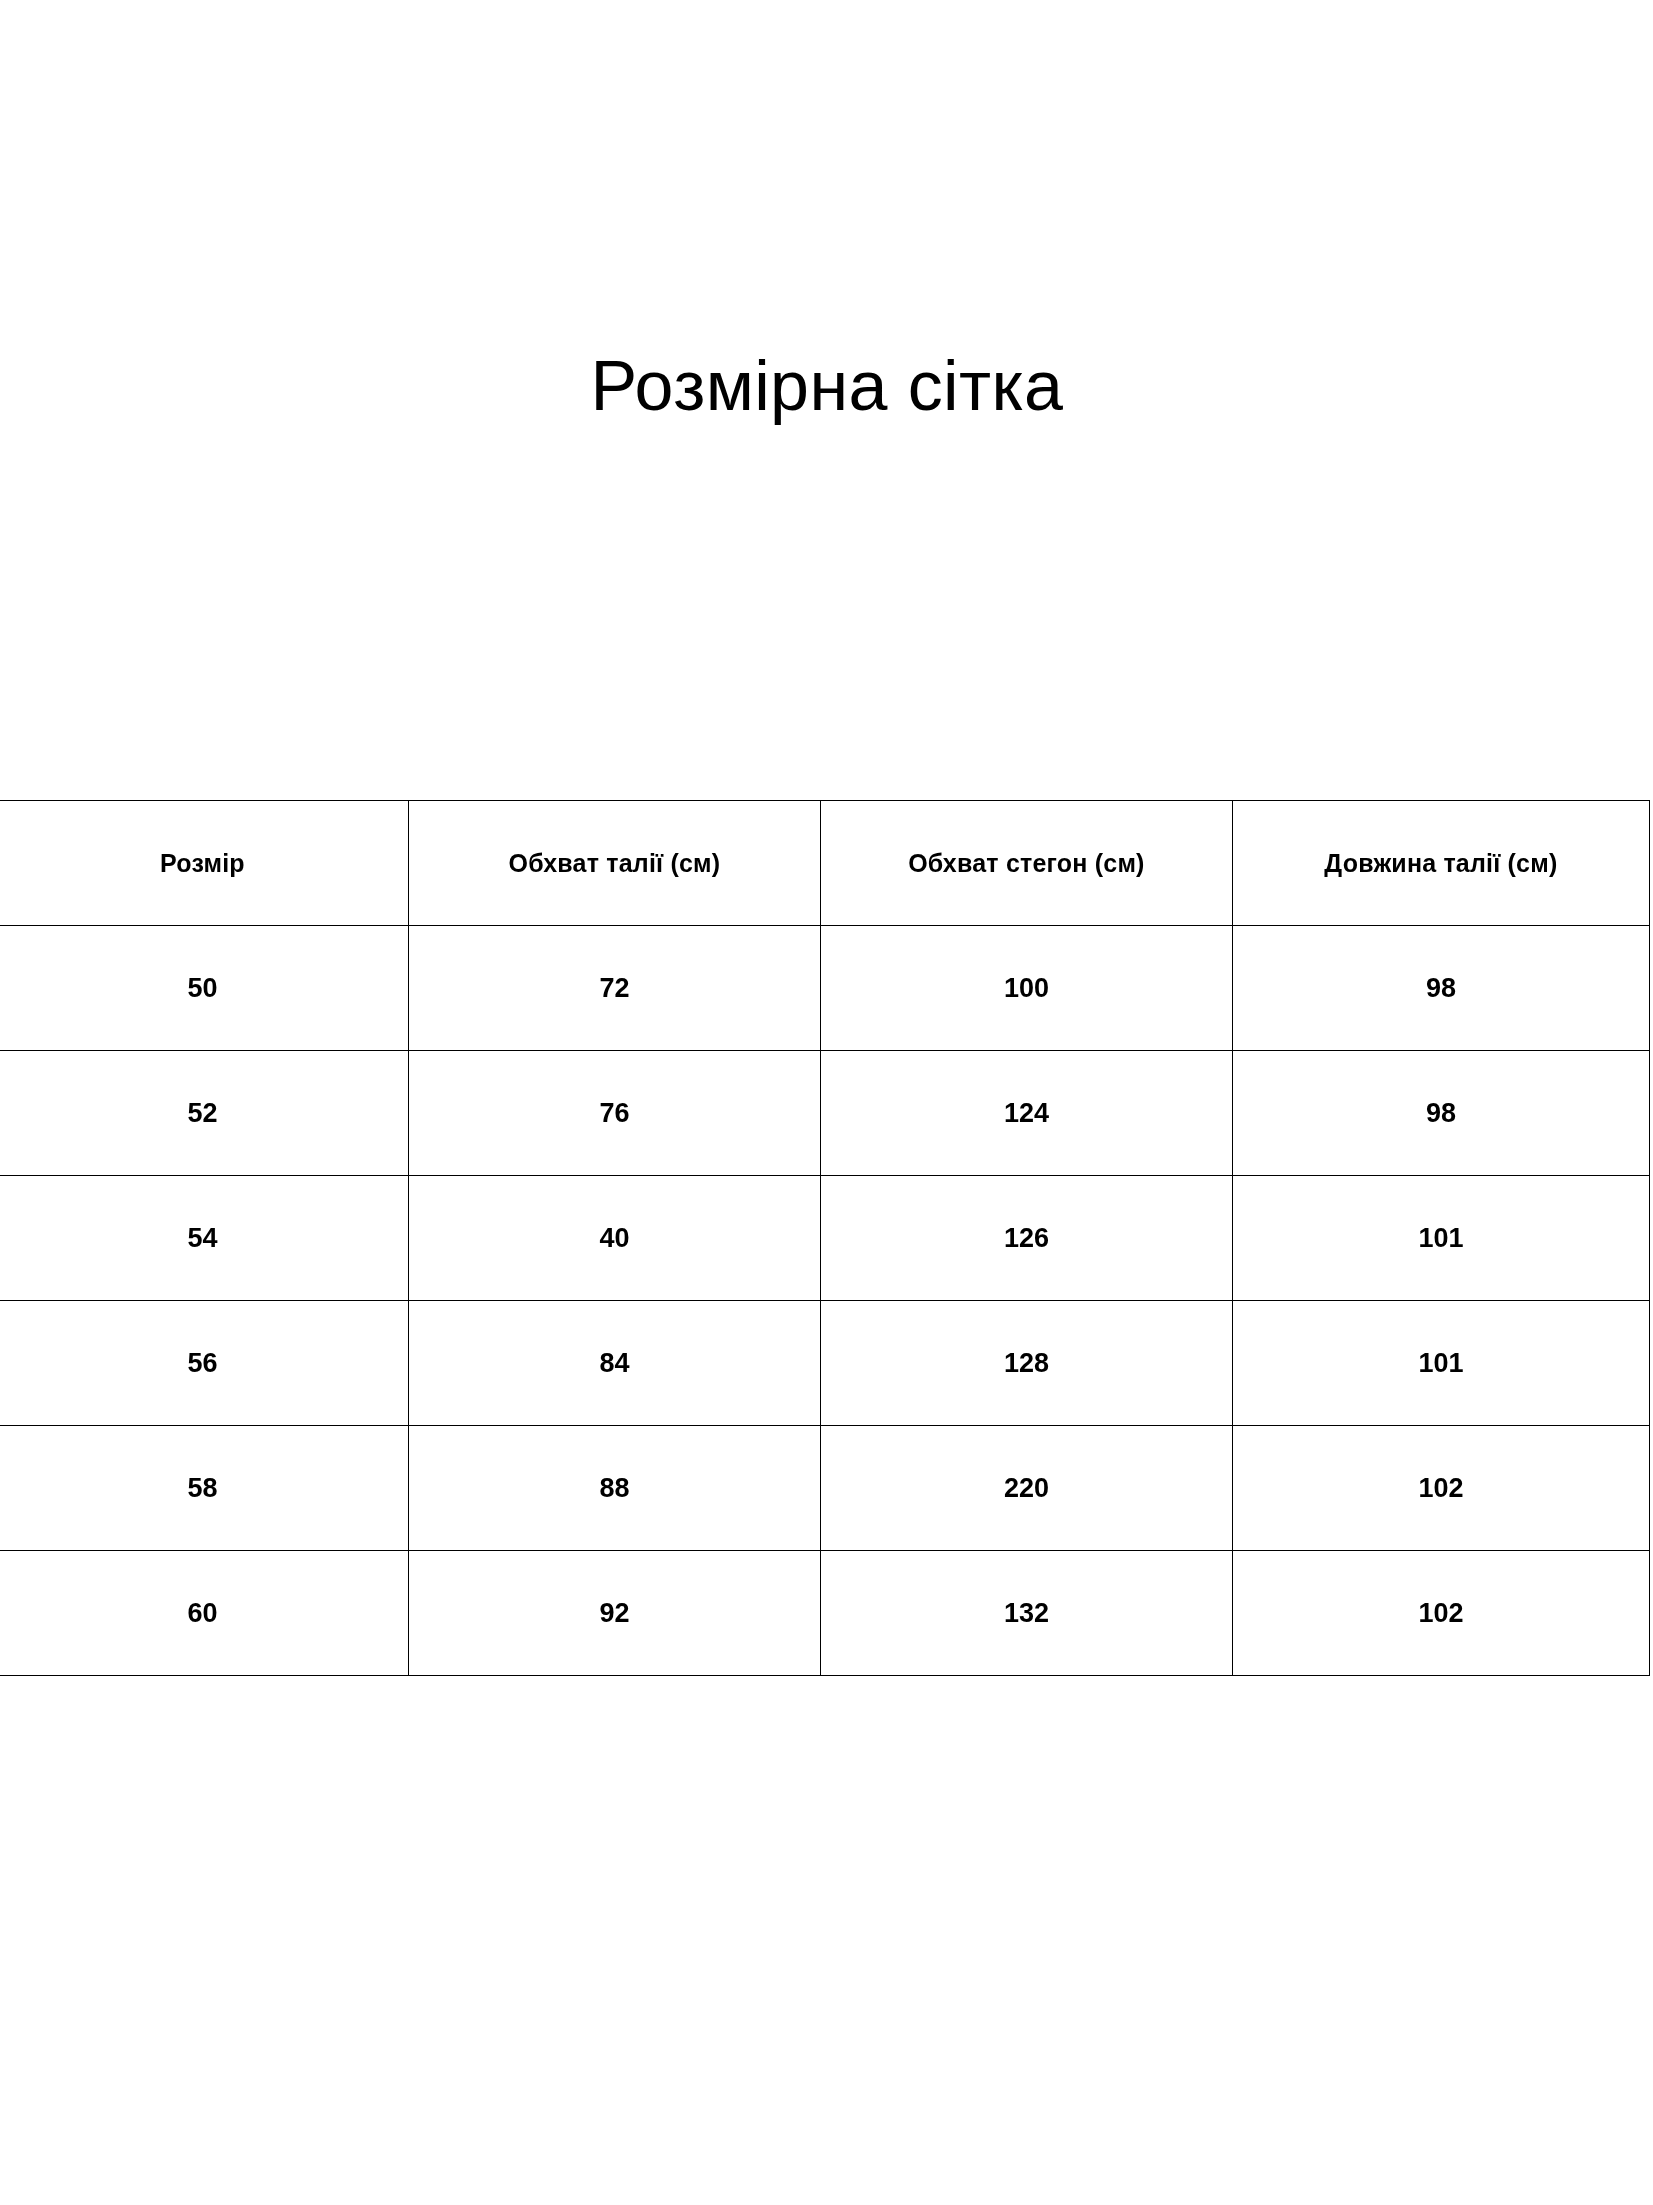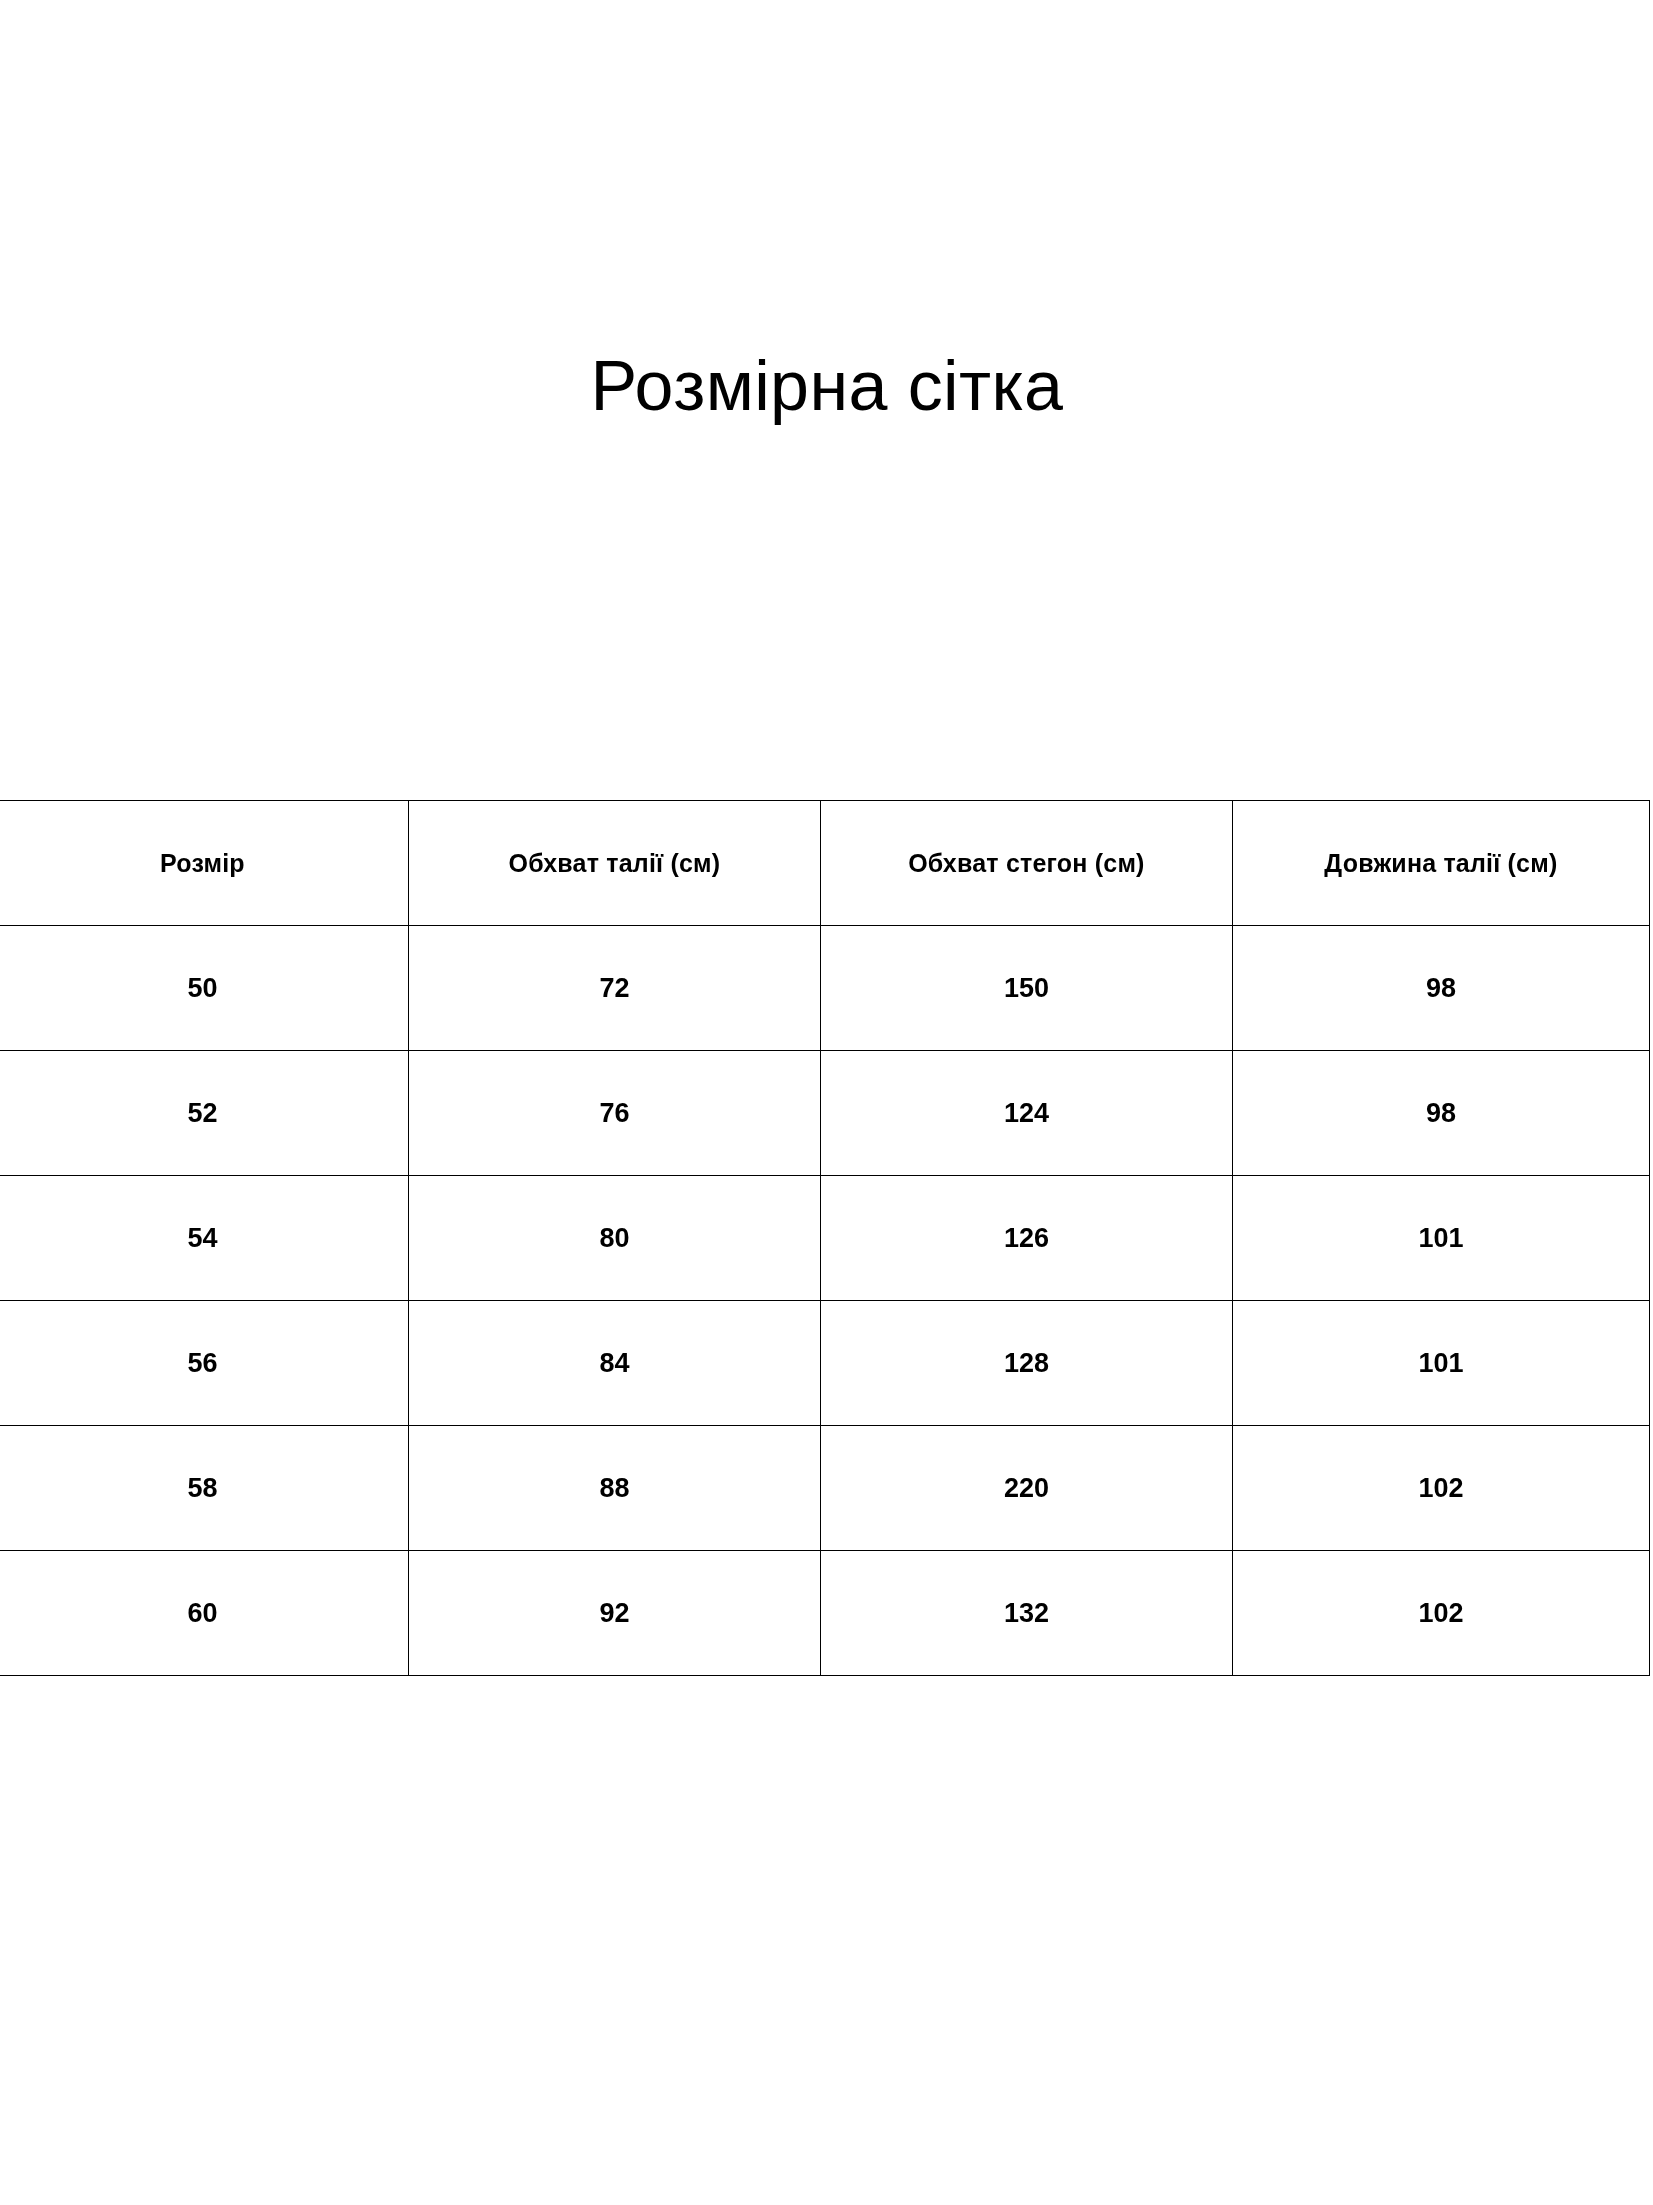--- a/index.html
+++ b/index.html
@@ -102,32 +102,32 @@
           <th>Розмір</th>
           <th>Обхват талії (см)</th>
           <th>Обхват стегон (см)</th>
           <th>Довжина талії (см)</th>
         </tr>
       </thead>
       <tbody>
         <tr>
           <td class="size-col">50</td>
           <td>72</td>
-          <td>150</td>
+          <td>100</td>
           <td>98</td>
         </tr>
         <tr>
           <td class="size-col">52</td>
           <td>76</td>
           <td>124</td>
           <td>98</td>
         </tr>
         <tr>
           <td class="size-col">54</td>
-          <td>80</td>
+          <td>40</td>
           <td>126</td>
           <td>101</td>
         </tr>
         <tr>
           <td class="size-col">56</td>
           <td>84</td>
           <td>128</td>
           <td>101</td>
         </tr>
         <tr>

